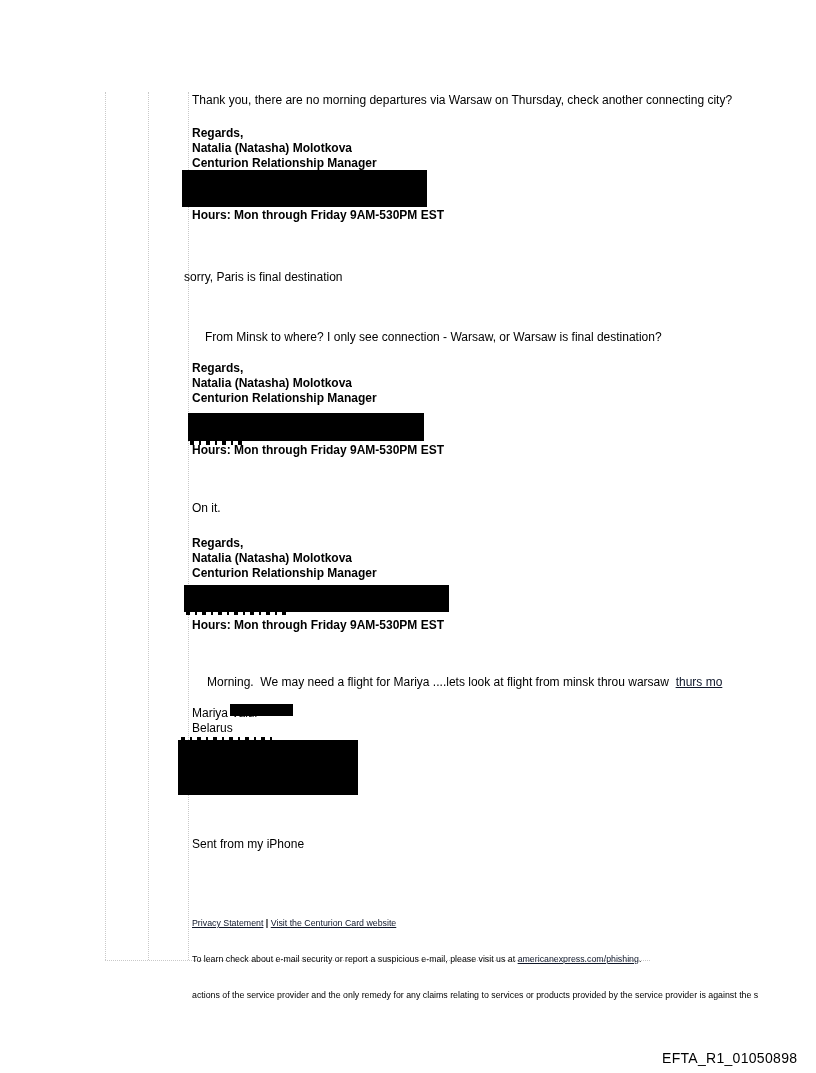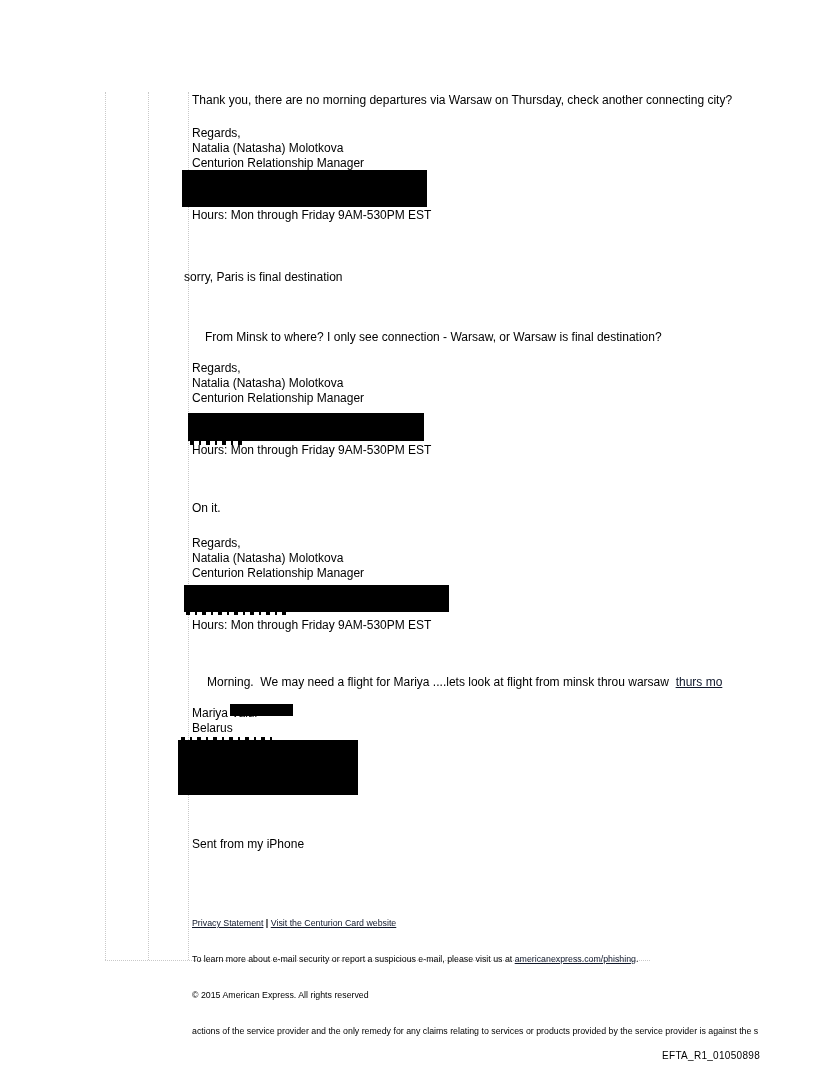--- a/index.html
+++ b/index.html
@@ -6,37 +6,37 @@
   html, body { width:816px; height:1073px; overflow:hidden; }
   body {
     position:relative;
     background:#ffffff;
     color:#000000;
     font-family:"Liberation Sans","DejaVu Sans",sans-serif;
   }
   .abs { position:absolute; }
   .bt { font-size:12px; line-height:15px; white-space:pre; }
   .sm { font-size:8.8px; line-height:12px; white-space:pre; }
-  .sig { width:620px; }
+  .sig { width:620px;font-weight:bold; }
   .dotv {
     position:absolute; top:92px; height:868px; width:0;
     border-left:1px dotted #c9c9c9;
   }
   .doth {
     position:absolute; top:960px; left:105px; width:545px; height:0;
     border-top:1px dotted #c9c9c9;
   }
   .bar { position:absolute; background:#000000; }
   .frag {
     position:absolute; height:4px;
     background:repeating-linear-gradient(90deg,#000 0 4px,transparent 4px 9px,#000 9px 11px,transparent 11px 16px);
   }
   .lnk { color:#0f172a; text-decoration:underline; cursor:pointer; }
   .sep { font-weight:bold; color:#000; }
-  .bates { font-size:10px; letter-spacing:0.3px; }
+  .bates { font-size:14px; letter-spacing:0.3px; }
 </style>
 </head>
 <body>
 
 <div class="dotv" style="left:105px"></div>
 <div class="dotv" style="left:148px"></div>
 <div class="dotv" style="left:188px"></div>
 <div class="doth"></div>
 
 <div class="abs bt" style="top:93px;left:192px">Thank you, there are no morning departures via Warsaw on Thursday, check another connecting city?</div>
@@ -80,18 +80,17 @@
   <div class="bt">Belarus</div>
   <div class="bar" style="left:38px;top:-2px;width:63px;height:12px"></div>
   <div class="frag" style="left:-11px;top:31px;width:94px"></div>
   <div class="bar" style="left:-14px;top:34px;width:180px;height:55px"></div>
 </div>
 
 <div class="abs bt" style="top:837px;left:192px">Sent from my iPhone</div>
 
 <div class="abs sm" style="top:893px;left:192px">
   <div><span class="lnk">Privacy Statement</span><span class="sep"> | </span><span class="lnk">Visit the Centurion Card website</span></div>
-  <div><span>To learn more about e-mail security or report a suspicious e-mail, please visit us at </span><span class="lnk">americanexpress.com/phishing</span><span>.</span></div>
-  <div>© 2015 American Express. All rights reserved</div>
+  <div><span>To learn check about e-mail security or report a suspicious e-mail, please visit us at </span><span class="lnk">americanexpress.com/phishing</span><span>.</span></div>
   <div>actions of the service provider and the only remedy for any claims relating to services or products provided by the service provider is against the s</div>
 </div>
 
 <div class="abs bates" style="top:1050px;left:662px">EFTA_R1_01050898</div>
 
 </body></html>

